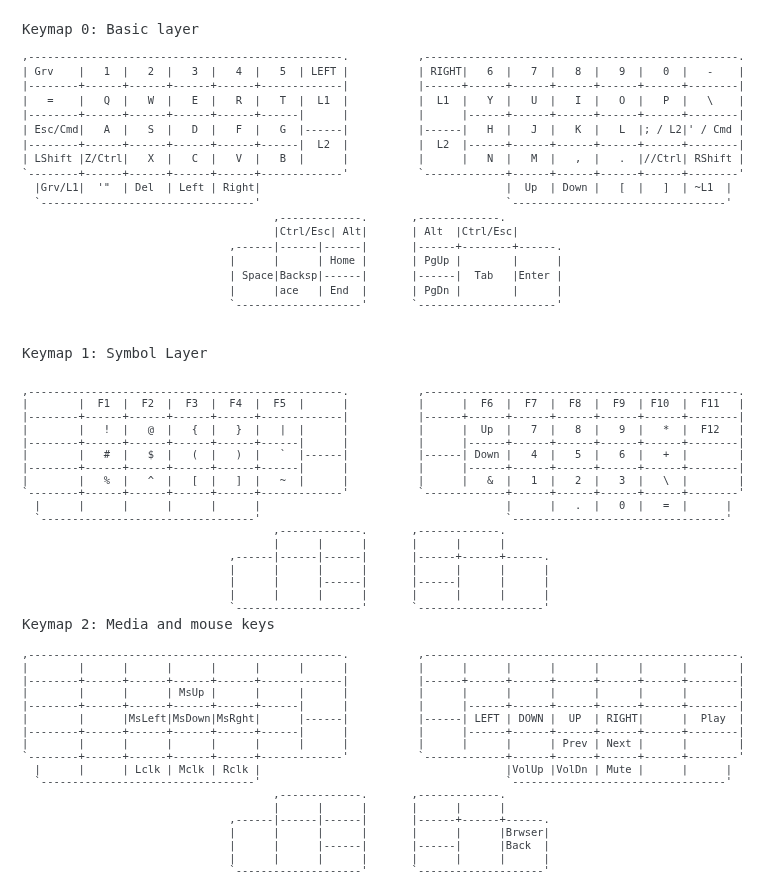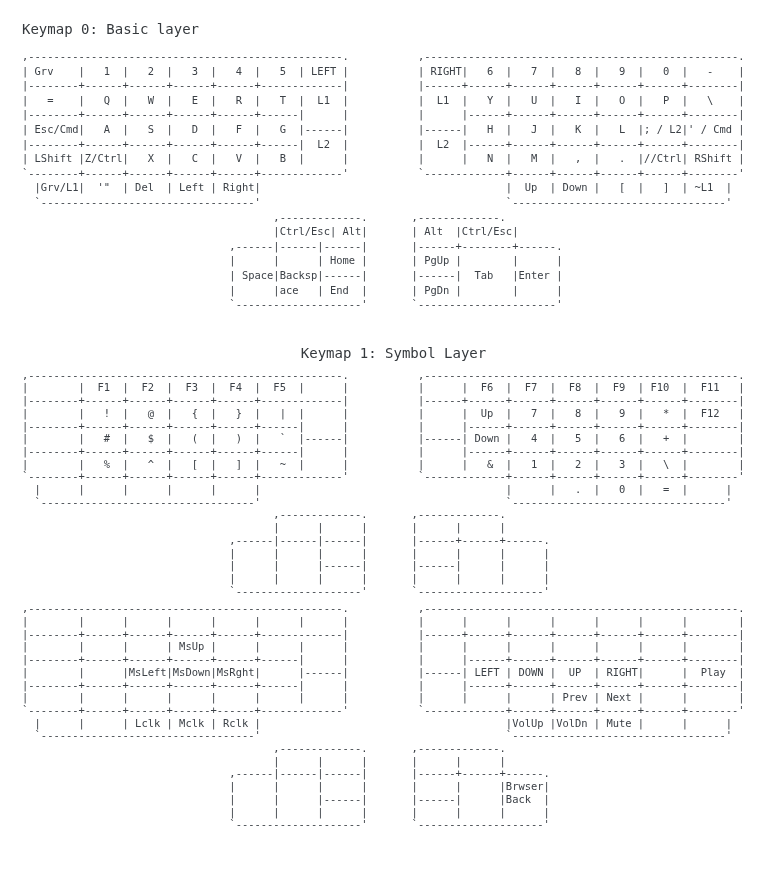--- a/index.html
+++ b/index.html
@@ -22,21 +22,21 @@
   }
   .keymap-art {
     font-family: "DejaVu Sans Mono", "Liberation Mono", monospace;
     font-size: 10.45px;
     white-space: pre;
     color: #3c4147;
   }
   
   .s0 .section-title { margin-bottom: 13px; }
   .s0 .keymap-art   { line-height: 14.6px; margin-bottom: 35px; }
-  .s1 .section-title { margin-bottom: 9px; text-align: center; }
+  .s1 .section-title { margin-bottom: 25px; }
   .s1 .keymap-art   { line-height: 12.7px; margin-bottom: 5px; }
   .s2 .section-title { margin-bottom: 17px; }
   .s2 .keymap-art   { line-height: 12.7px; }
 </style>
 </head>
 <body>
 
 <main class="doc">
 
   <section class="keymap-section s0">
@@ -77,20 +77,21 @@
                                         ,-------------.       ,-------------.
                                         |      |      |       |      |      |
                                  ,------|------|------|       |------+------+------.
                                  |      |      |      |       |      |      |      |
                                  |      |      |------|       |------|      |      |
                                  |      |      |      |       |      |      |      |
                                  `--------------------'       `--------------------'</pre>
   </section>
 
   <section class="keymap-section s2">
+    <div class="section-title">Keymap 2: Media and mouse keys</div>
     <pre class="keymap-art">,--------------------------------------------------.           ,--------------------------------------------------.
 |        |      |      |      |      |      |      |           |      |      |      |      |      |      |        |
 |--------+------+------+------+------+-------------|           |------+------+------+------+------+------+--------|
 |        |      |      | MsUp |      |      |      |           |      |      |      |      |      |      |        |
 |--------+------+------+------+------+------|      |           |      |------+------+------+------+------+--------|
 |        |      |MsLeft|MsDown|MsRght|      |------|           |------| LEFT | DOWN |  UP  | RIGHT|      |  Play  |
 |--------+------+------+------+------+------|      |           |      |------+------+------+------+------+--------|
 |        |      |      |      |      |      |      |           |      |      |      | Prev | Next |      |        |
 `--------+------+------+------+------+-------------'           `-------------+------+------+------+------+--------'
   |      |      | Lclk | Mclk | Rclk |                                       |VolUp |VolDn | Mute |      |      |

